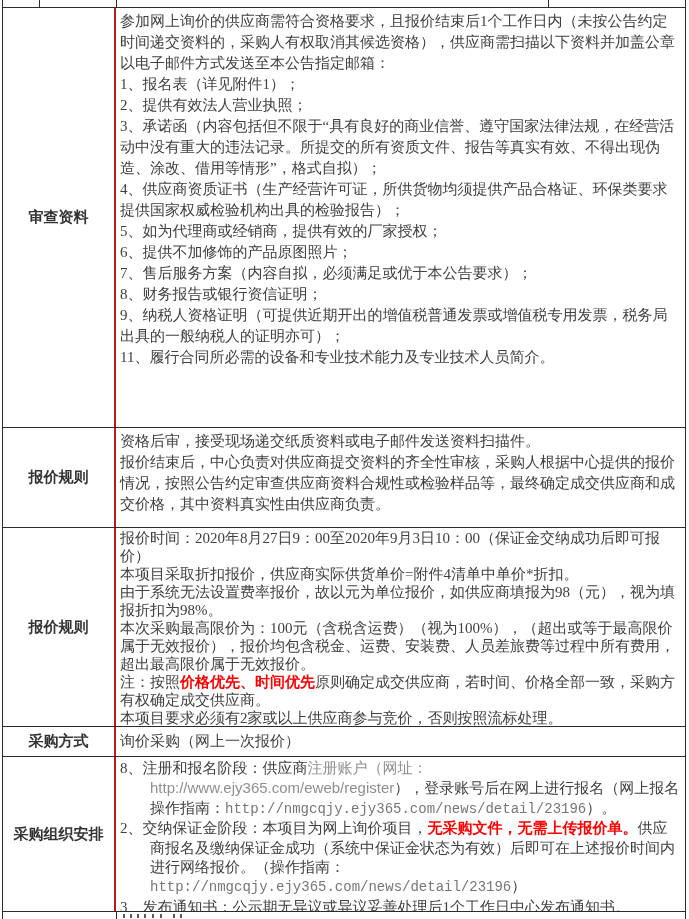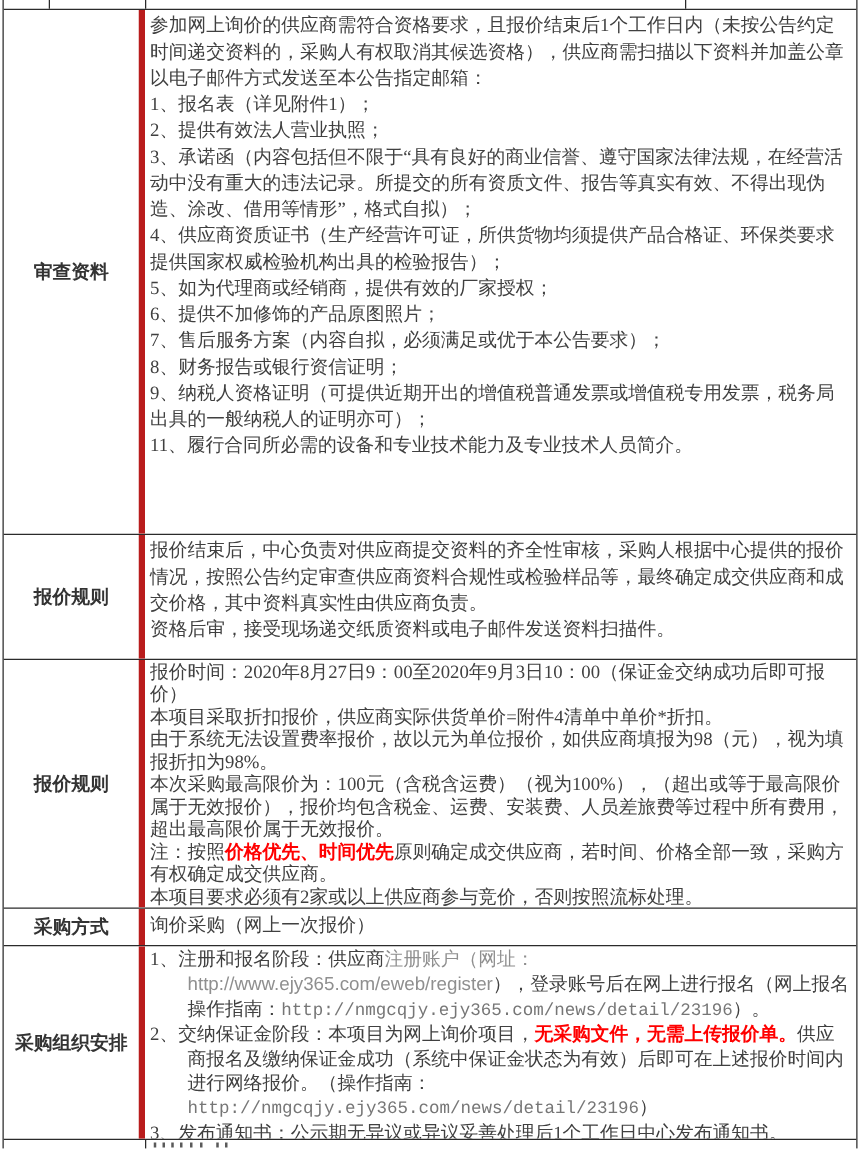--- a/index.html
+++ b/index.html
@@ -22,21 +22,21 @@
     border-bottom:1px solid #2b2b2b;box-sizing:border-box;
   }
   .sliver-top .v{position:absolute;top:0;bottom:0;width:1px;background:#2b2b2b;}
   .trow{
     display:flex;box-sizing:border-box;
     border-bottom:1px solid #2b2b2b;
     overflow:hidden;
   }
   .th{
     width:113px;flex:0 0 113px;box-sizing:border-box;
-    border-right:5px solid #b91c1c;
+    border-right:2px solid #b91c1c;
     display:flex;align-items:center;justify-content:center;
     font-family:"Liberation Sans", sans-serif;
     font-weight:bold;font-size:15px;color:#333333;
     text-align:center;
   }
   .td{
     flex:1;box-sizing:border-box;
     padding:3px 4px 0 4px;
     font-size:15px;line-height:21px;
     overflow:hidden;
@@ -79,22 +79,22 @@
             <p><span>6、提供不加修饰的产品原图照片；</span></p>
             <p><span>7、售后服务方案（内容自拟，必须满足或优于本公告要求）；</span></p>
             <p><span>8、财务报告或银行资信证明；</span></p>
             <p><span>9、纳税人资格证明（可提供近期开出的增值税普通发票或增值税专用发票，税务局出具的一般纳税人的证明亦可）；</span></p>
             <p><span>11、履行合同所必需的设备和专业技术能力及专业技术人员简介。</span></p>
           </div>
         </div>
         <div class="trow row-review-method" style="height: 100px;">
           <div class="th">报价规则</div>
           <div class="td">
+            <p><span>资格后审，接受现场递交纸质资料或电子邮件发送资料扫描件。</span></p>
             <p><span>报价结束后，中心负责对供应商提交资料的齐全性审核，采购人根据中心提供的报价情况，按照公告约定审查供应商资料合规性或检验样品等，最终确定成交供应商和成交价格，其中资料真实性由供应商负责。</span></p>
-            <p><span>资格后审，接受现场递交纸质资料或电子邮件发送资料扫描件。</span></p>
           </div>
         </div>
         <div class="trow row-quotation-rules" style="height: 199px;">
           <div class="th">报价规则</div>
           <div class="td">
             <p><span>报价时间：2020年8月27日9：00至2020年9月3日10：00（保证金交纳成功后即可报价）</span></p>
             <p><span>本项目采取折扣报价，供应商实际供货单价=附件4清单中单价*折扣。</span></p>
             <p><span>由于系统无法设置费率报价，故以元为单位报价，如供应商填报为98（元），视为填报折扣为98%。</span></p>
             <p><span>本次采购最高限价为：100元（含税含运费）（视为100%），（超出或等于最高限价属于无效报价），报价均包含税金、运费、安装费、人员差旅费等过程中所有费用，超出最高限价属于无效报价。</span></p>
             <p><span>注：按照</span><span class="seg-red">价格优先、时间优先</span><span>原则确定成交供应商，若时间、价格全部一致，采购方有权确定成交供应商。</span></p>
@@ -103,21 +103,21 @@
         </div>
         <div class="trow row-procurement-method" style="height: 30px;">
           <div class="th">采购方式</div>
           <div class="td">
             <p><span>询价采购（网上一次报价）</span></p>
           </div>
         </div>
         <div class="trow row-procurement-arrangement" style="height: 155px;">
           <div class="th">采购组织安排</div>
           <div class="td">
-            <p><span>1、注册和报名阶段：供应商</span><span class="seg-gray">注册账户</span><span class="seg-gray">（网址：</span><span class="seg-url-sans">http://www.ejy365.com/eweb/register</span><span>）</span><span>，登录账号后在网上进行报名（网上报名操作指南：</span><span class="seg-url-mono">http://nmgcqjy.ejy365.com/news/detail/23196</span><span>）。</span></p>
+            <p><span>8、注册和报名阶段：供应商</span><span class="seg-gray">注册账户</span><span class="seg-gray">（网址：</span><span class="seg-url-sans">http://www.ejy365.com/eweb/register</span><span>）</span><span>，登录账号后在网上进行报名（网上报名操作指南：</span><span class="seg-url-mono">http://nmgcqjy.ejy365.com/news/detail/23196</span><span>）。</span></p>
             <p><span>2、交纳保证金阶段：本项目为网上询价项目，</span><span class="seg-red">无采购文件，无需上传报价单。</span><span>供应商报名及缴纳保证金成功（系统中保证金状态为有效）后即可在上述报价时间内进行网络报价。（操作指南：</span><span class="seg-url-mono">http://nmgcqjy.ejy365.com/news/detail/23196</span><span>）</span></p>
             <p><span>3、发布通知书：公示期无异议或异议妥善处理后1个工作日中心发布通知书。</span></p>
           </div>
         </div>
       </div>
 
     <div class="sliver-bottom">
       <div class="v" style="left:113px"></div>
       <div class="frag" style="left:120px"></div>
       <div class="frag" style="left:127px"></div>

